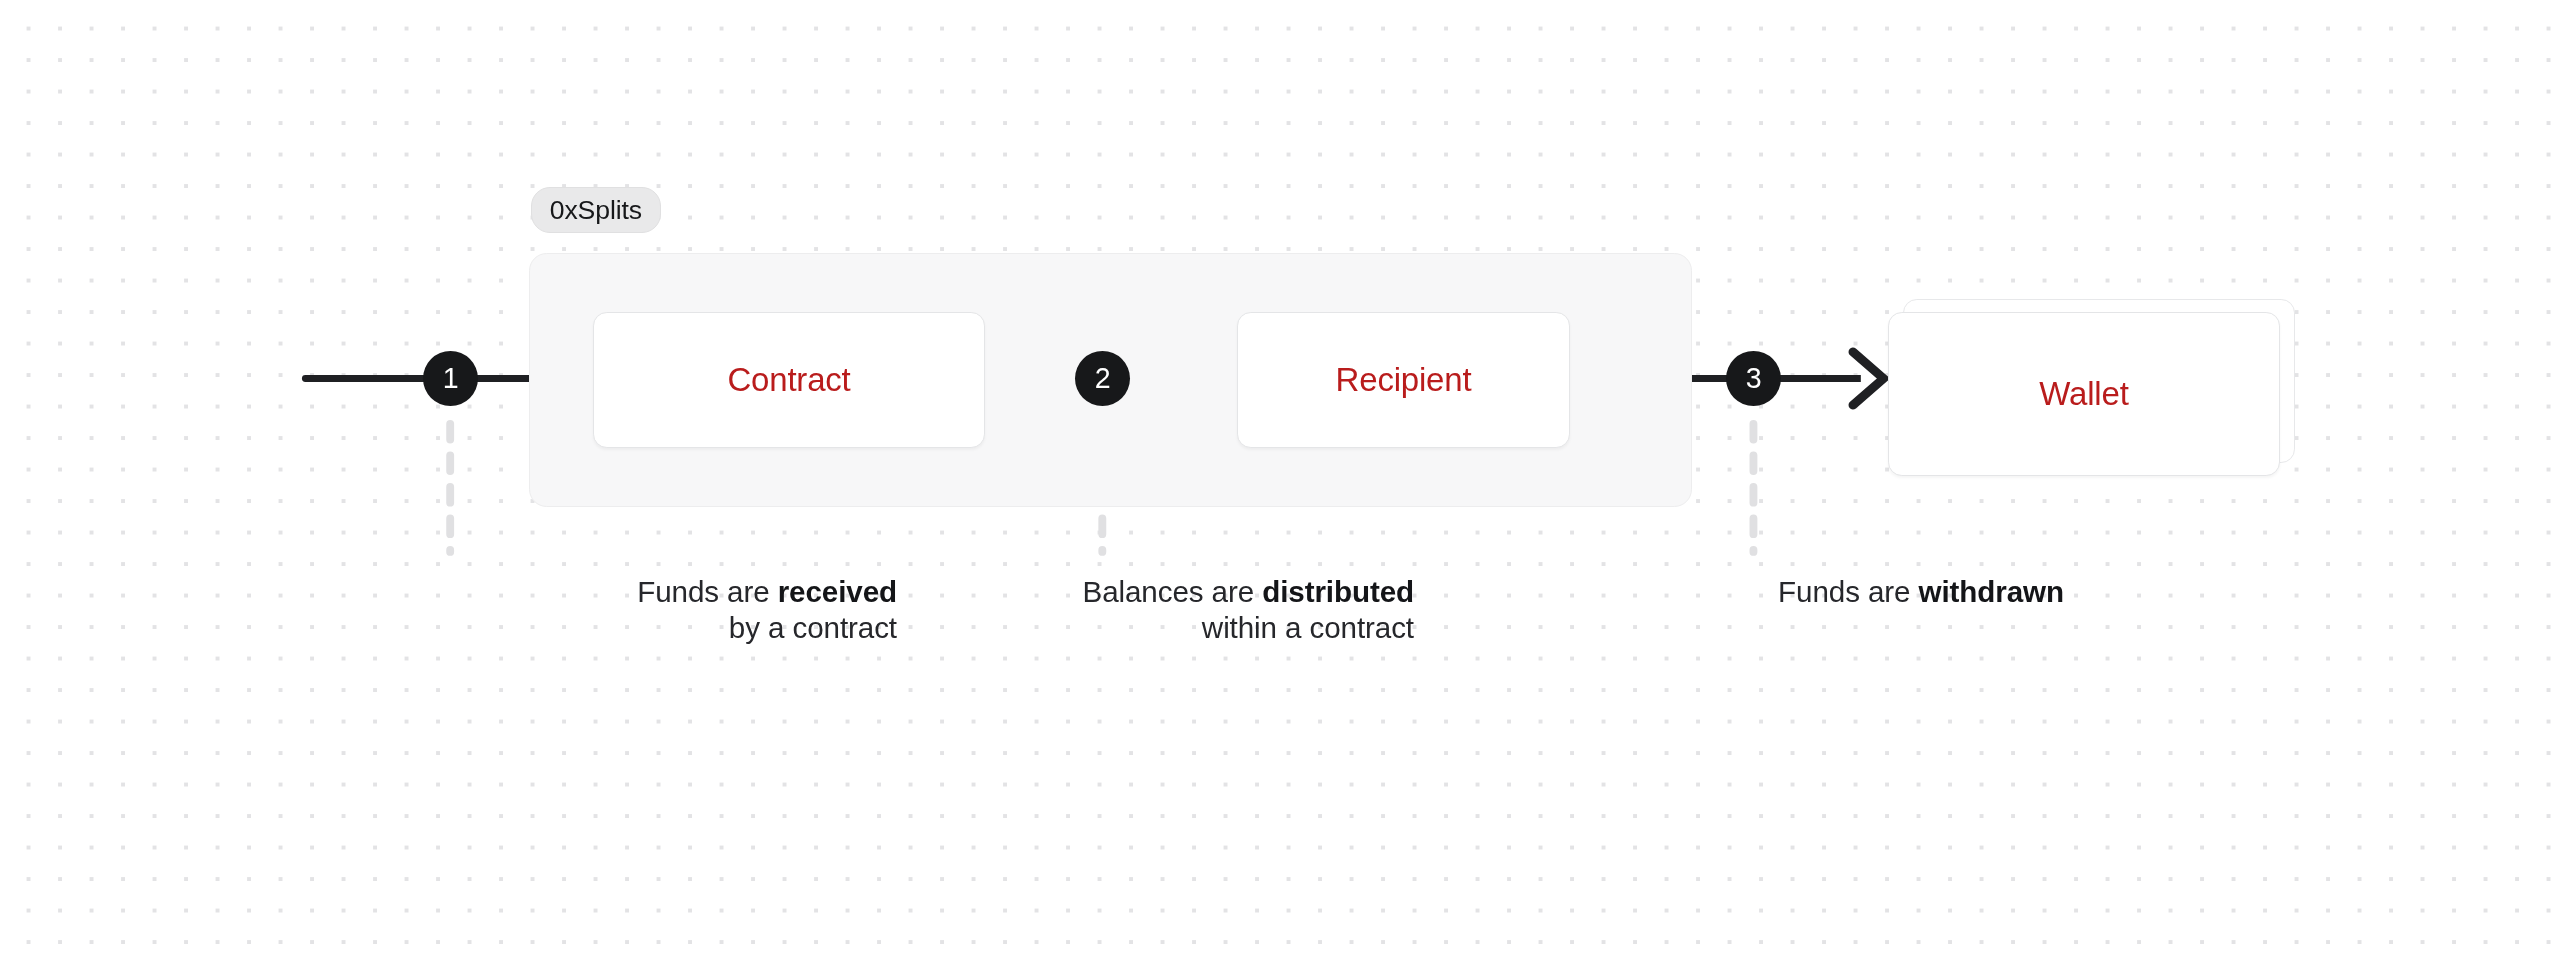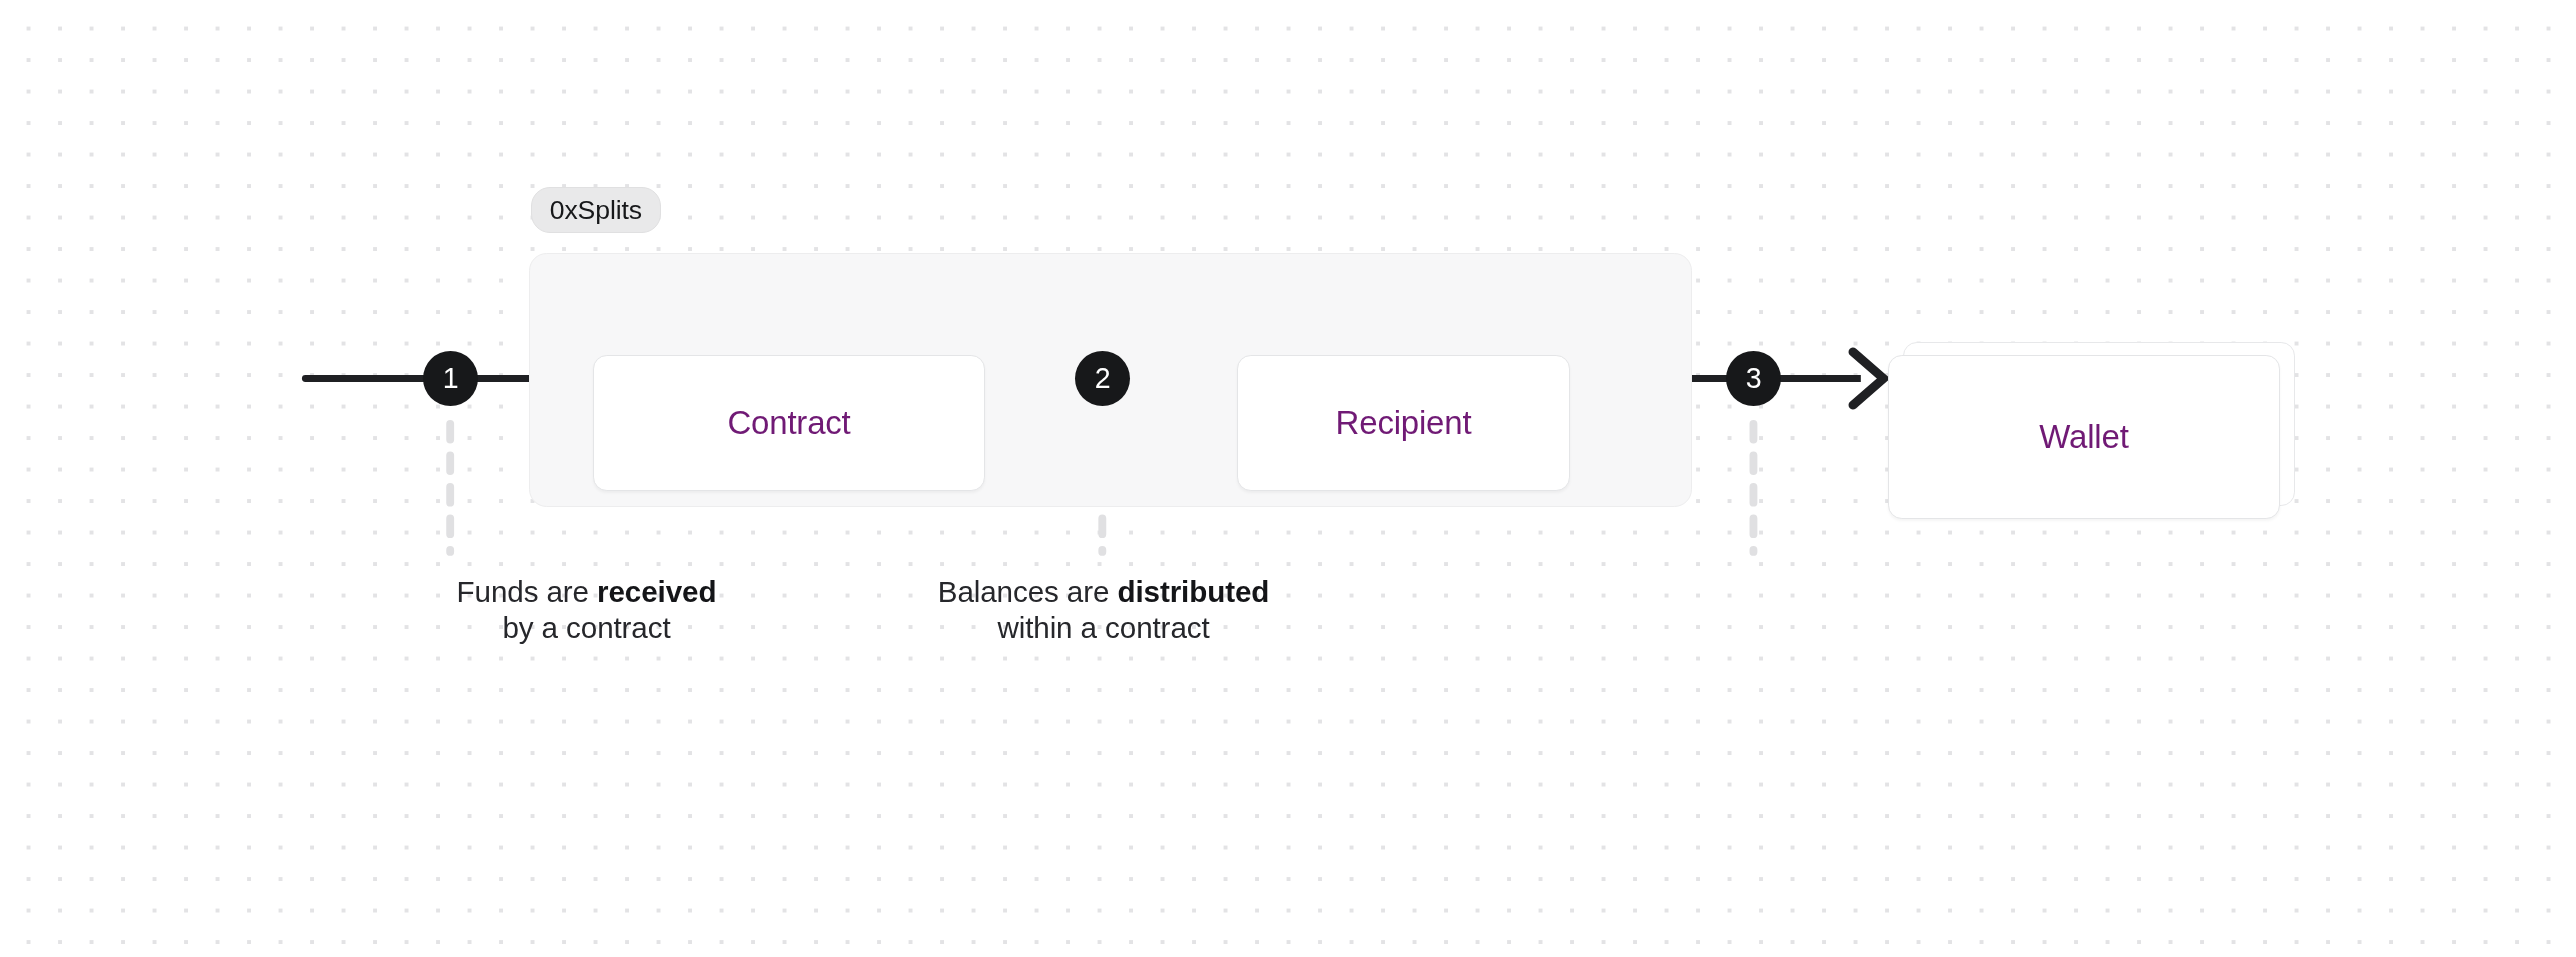--- a/index.html
+++ b/index.html
@@ -58,25 +58,24 @@
   
   .node {
     position: absolute;
     background: #ffffff;
     border: 1.5px solid #e4e5e7;
     border-radius: 13.8px;
     display: flex;
     align-items: center;
     justify-content: center;
     font-size: 33px;
-    color: #701a75;
+    color: #b91c1c;
     letter-spacing: -0.2px;
     box-shadow: 0 2px 3px rgba(16,20,30,0.045);
     white-space: nowrap;
-    margin-top: 43px;
   }
 
   
   .node.stacked::before {
     content: "";
     position: absolute;
     left: 13.8px;
     top: -13.8px;
     width: 100%;
     height: 100%;
@@ -86,21 +85,21 @@
     z-index: -1;
   }
 
   #node-contract { left: 593px; top: 312px; width: 392px; height: 136px; }
   #node-recipient { left: 1237px; top: 312px; width: 333px; height: 136px; }
   #node-wallet    { left: 1888px; top: 312px; width: 392px; height: 164px; }
 
   
   .caption {
     position: absolute;
-    text-align: center;
+    text-align: right;
     font-size: 29.6px;
     line-height: 1.23;
     color: #26272b;
     letter-spacing: -0.1px;
     white-space: nowrap;
   }
   .caption b { font-weight: 700; color: #141518; }
 
   #caption-1 { left: 276px; top: 574px; width: 621px; }
   #caption-2 { left: 793px; top: 574px; width: 621px; }
@@ -181,14 +180,15 @@
   <div><span>Funds are </span><b>received</b></div>
   <div>by a contract</div>
 </div>
 
 <div class="caption" id="caption-2">
   <div><span>Balances are </span><b>distributed</b></div>
   <div>within a contract</div>
 </div>
 
 <div class="caption" id="caption-3">
+  <div><span>Funds are </span><b>withdrawn</b></div>
 </div>
 
 
 </body></html>

